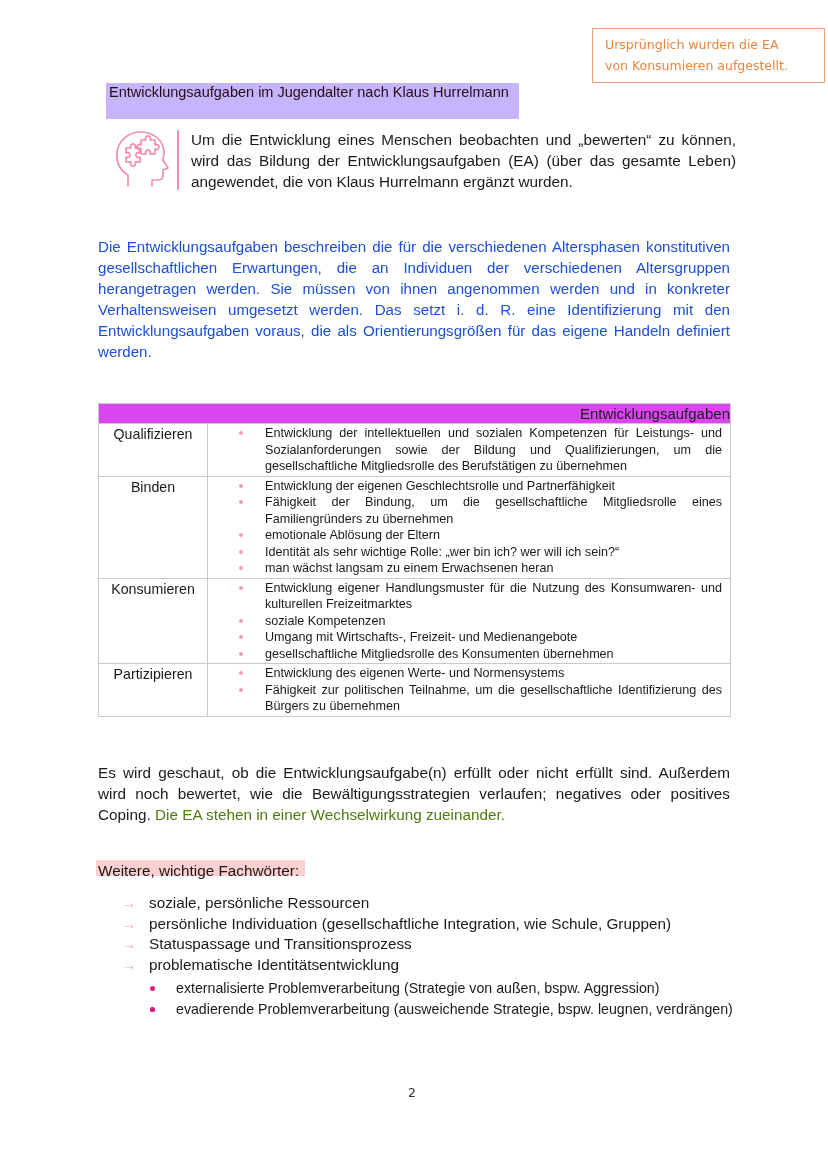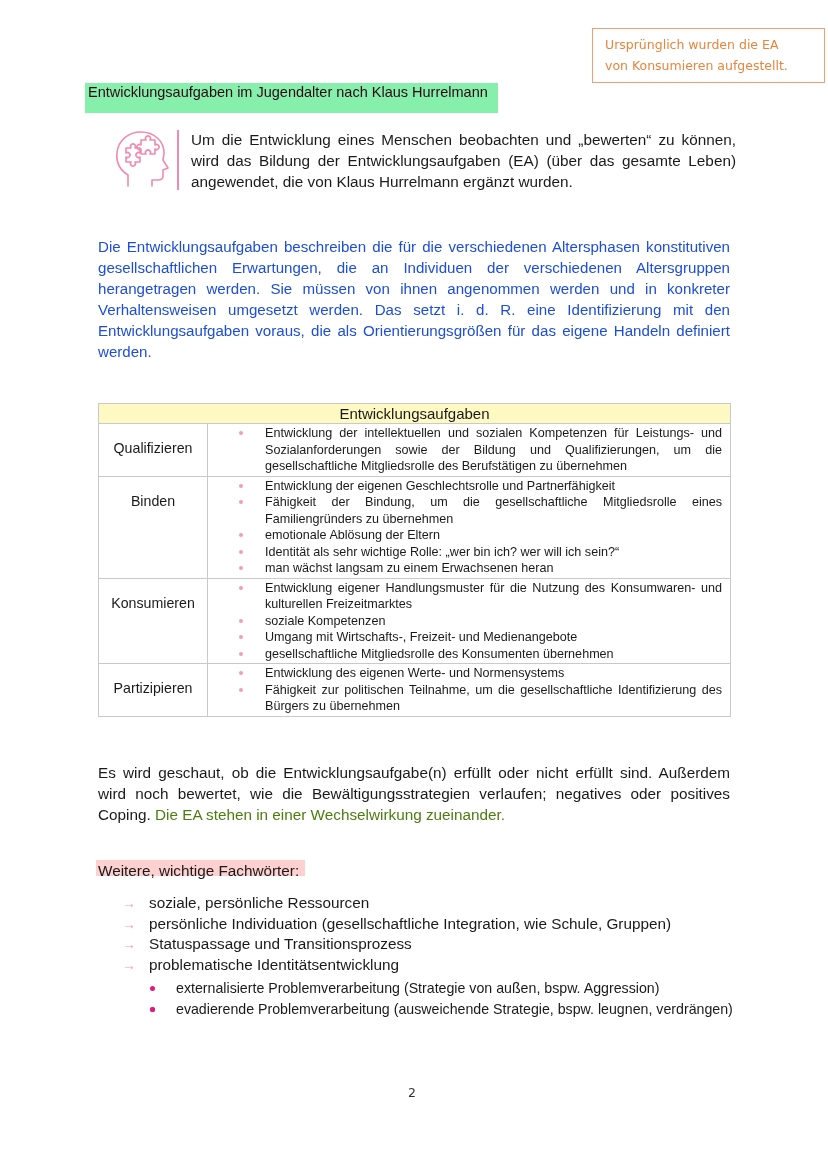--- a/index.html
+++ b/index.html
@@ -16,23 +16,23 @@
     width: 233px; height: 55px;
     border: 1.5px solid #f0a070;
     color: #e8843c;
     font-family: "DejaVu Sans", sans-serif;
     font-size: 12.5px;
     line-height: 21px;
     padding: 5px 0 0 12px;
   }
   .title-hl {
     position: absolute;
-    left: 85px; top: 83px;
-    height: 30px;
-    background: #86efac;
+    left: 106px; top: 83px;
+    height: 36px;
+    background: #c4b5fd;
     color: #2a0a14;
     font-size: 14.5px;
     line-height: 19px;
     padding: 0 10px 0 3px;
   }
   .intro {
     position: absolute;
     left: 110px; top: 128px;
     width: 625px; height: 64px;
   }
@@ -59,38 +59,39 @@
   }
   table.ea {
     position: absolute;
     left: 98px; top: 403px;
     width: 633px;
     border-collapse: collapse;
     font-size: 12.6px;
     line-height: 16.5px;
   }
   table.ea th {
-    background: #fef9c3;
+    background: #d946ef;
     font-weight: normal;
     font-size: 15px;
     height: 20px;
     line-height: 19px;
     border: 1px solid #c9c9c9;
     color: #1a1a1a;
+    text-align: right;
   }
   table.ea td {
     border: 1px solid #c9c9c9;
     vertical-align: top;
   }
   table.ea td.cat {
     width: 109px;
     text-align: center;
     font-size: 14.2px;
     line-height: 18px;
-    padding-top: 15px;
+    padding-top: 1px;
   }
   table.ea td.items { padding: 1px 8px 1px 0; }
   table.ea ul { list-style: none; }
   table.ea li {
     position: relative;
     padding-left: 57px;
     text-align: justify;
     text-align-last: left;
   }
   table.ea li .dot {

